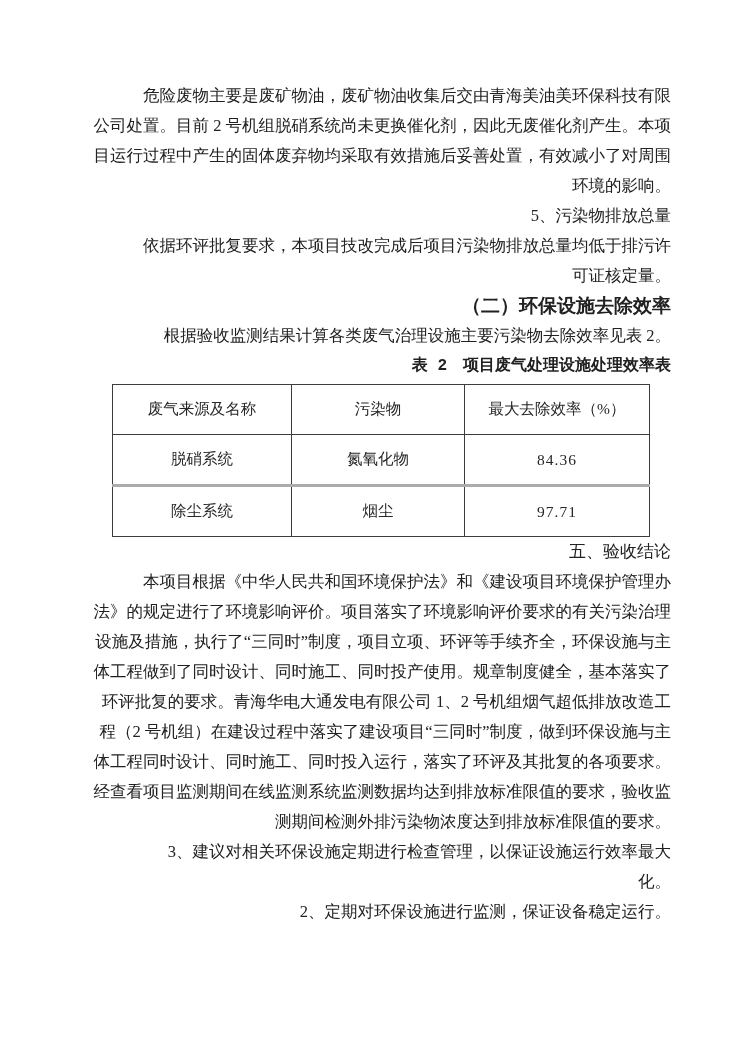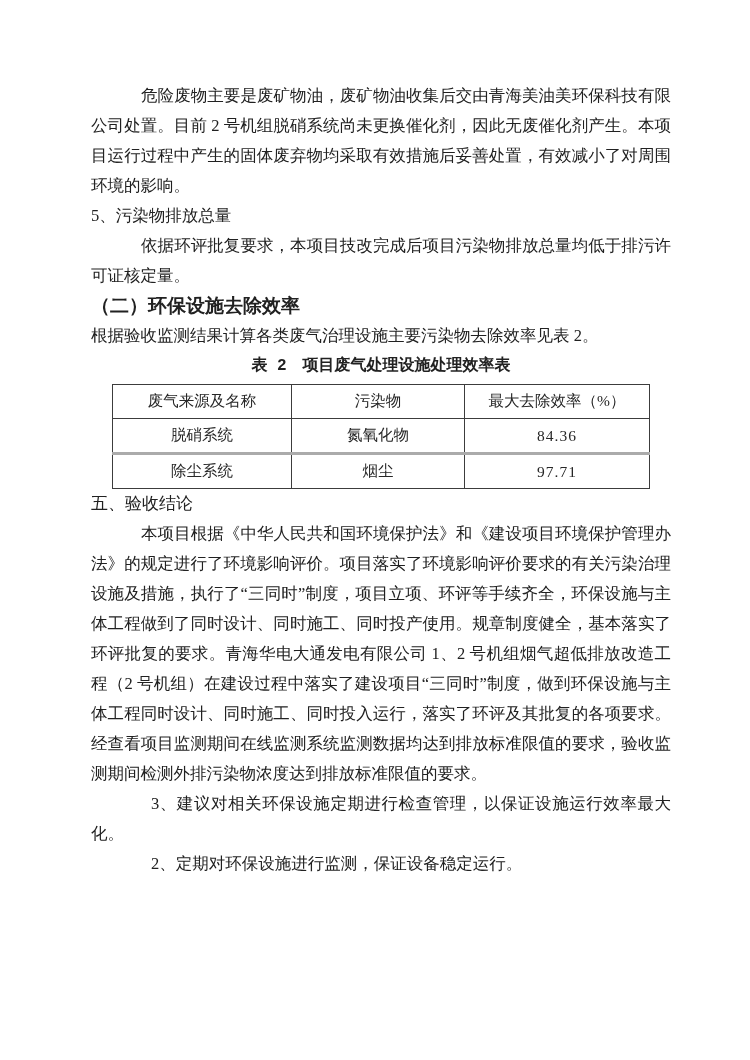--- a/index.html
+++ b/index.html
@@ -18,21 +18,21 @@
   }
   .content {
     position: absolute;
     left: 91px;
     top: 81px;
     width: 580px;
     font-size: 16.5px;
     line-height: 30px;
     text-align: justify;
   }
-  .content p { margin: 0; padding: 0; }
+  .content p { margin: 0; padding: 0; text-align: right; }
 
   .para-indent { text-indent: 50px; }
 
   .sub-num { margin-left: 22px; text-align: left; }
 
   .heading-paren {
     margin-left: 30px;
     font-weight: 700;
     font-family: Liberation Serif, serif;
     font-size: 19px;
@@ -59,21 +59,21 @@
     width: 537px;
     table-layout: fixed;
     line-height: normal;
   }
   table.eff td {
     border: 1px solid #3c3c3c;
     height: 25px;
     text-align: center;
     vertical-align: middle;
     font-size: 15.5px;
-    padding: 4px;
+    padding: 12px;
     color: #262626;
   }
   table.eff col.c1 { width: 179px; }
   table.eff col.c2 { width: 173px; }
   table.eff col.c3 { width: 185px; }
   
   table.eff tr.gray-rule td { border-bottom: 3px solid #ababab; }
   td.num { font-family: "Liberation Serif", "DejaVu Serif", serif; letter-spacing: 1px; }
 </style>
 </head>

